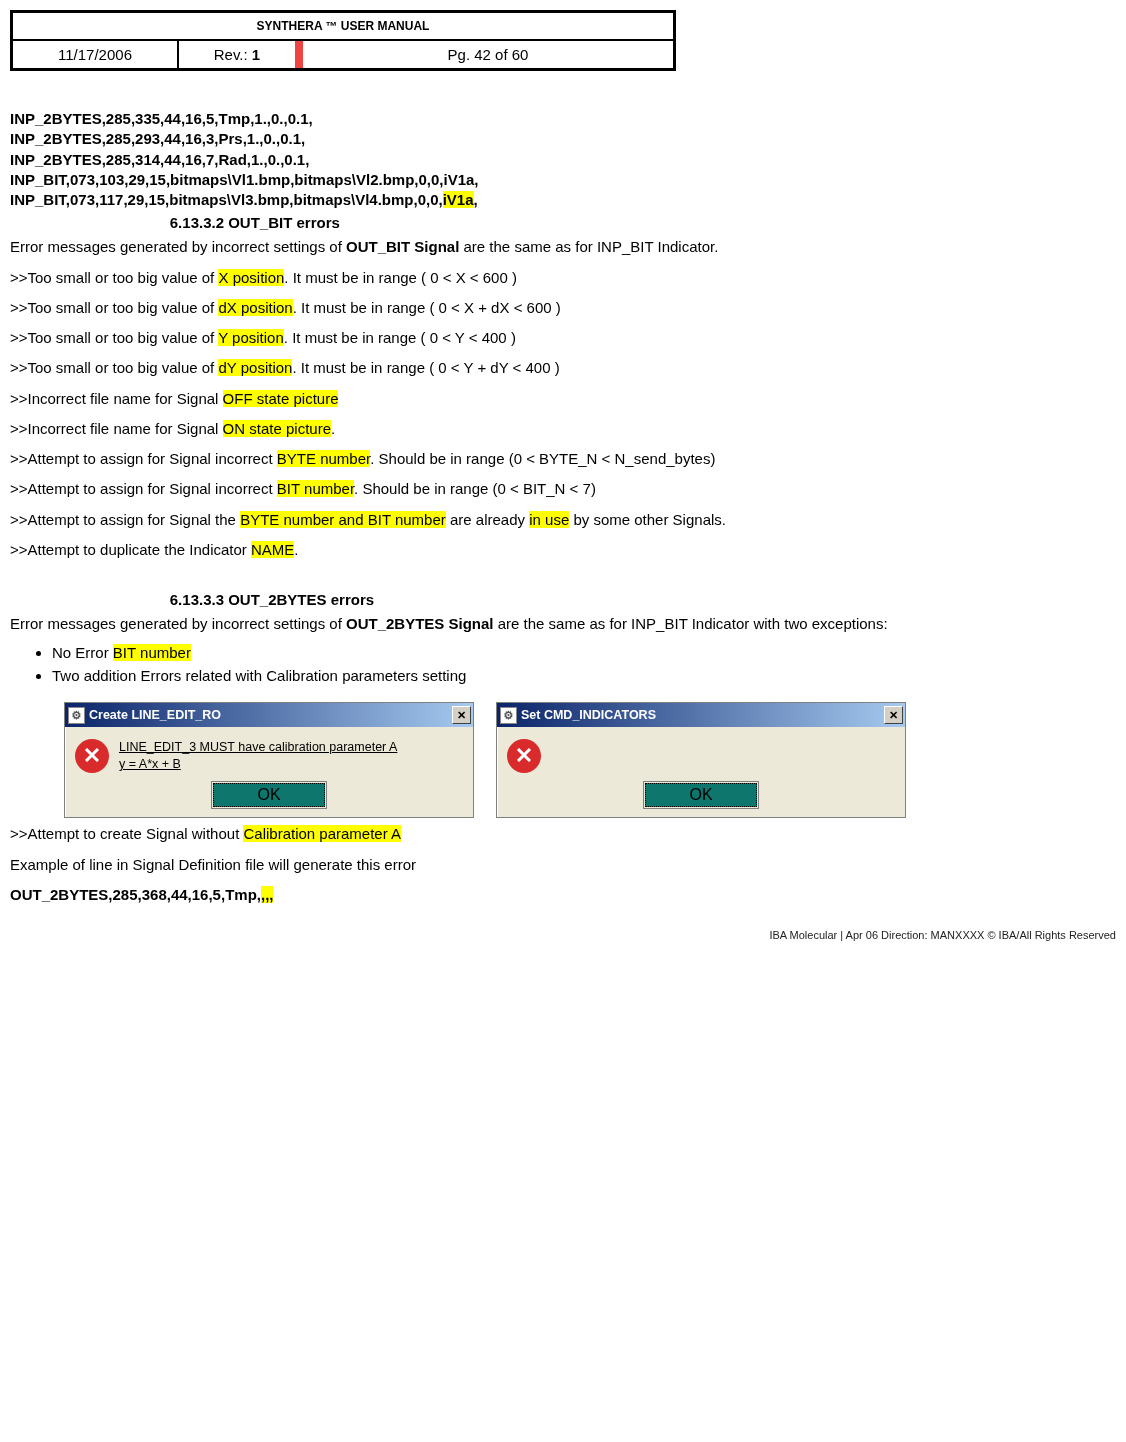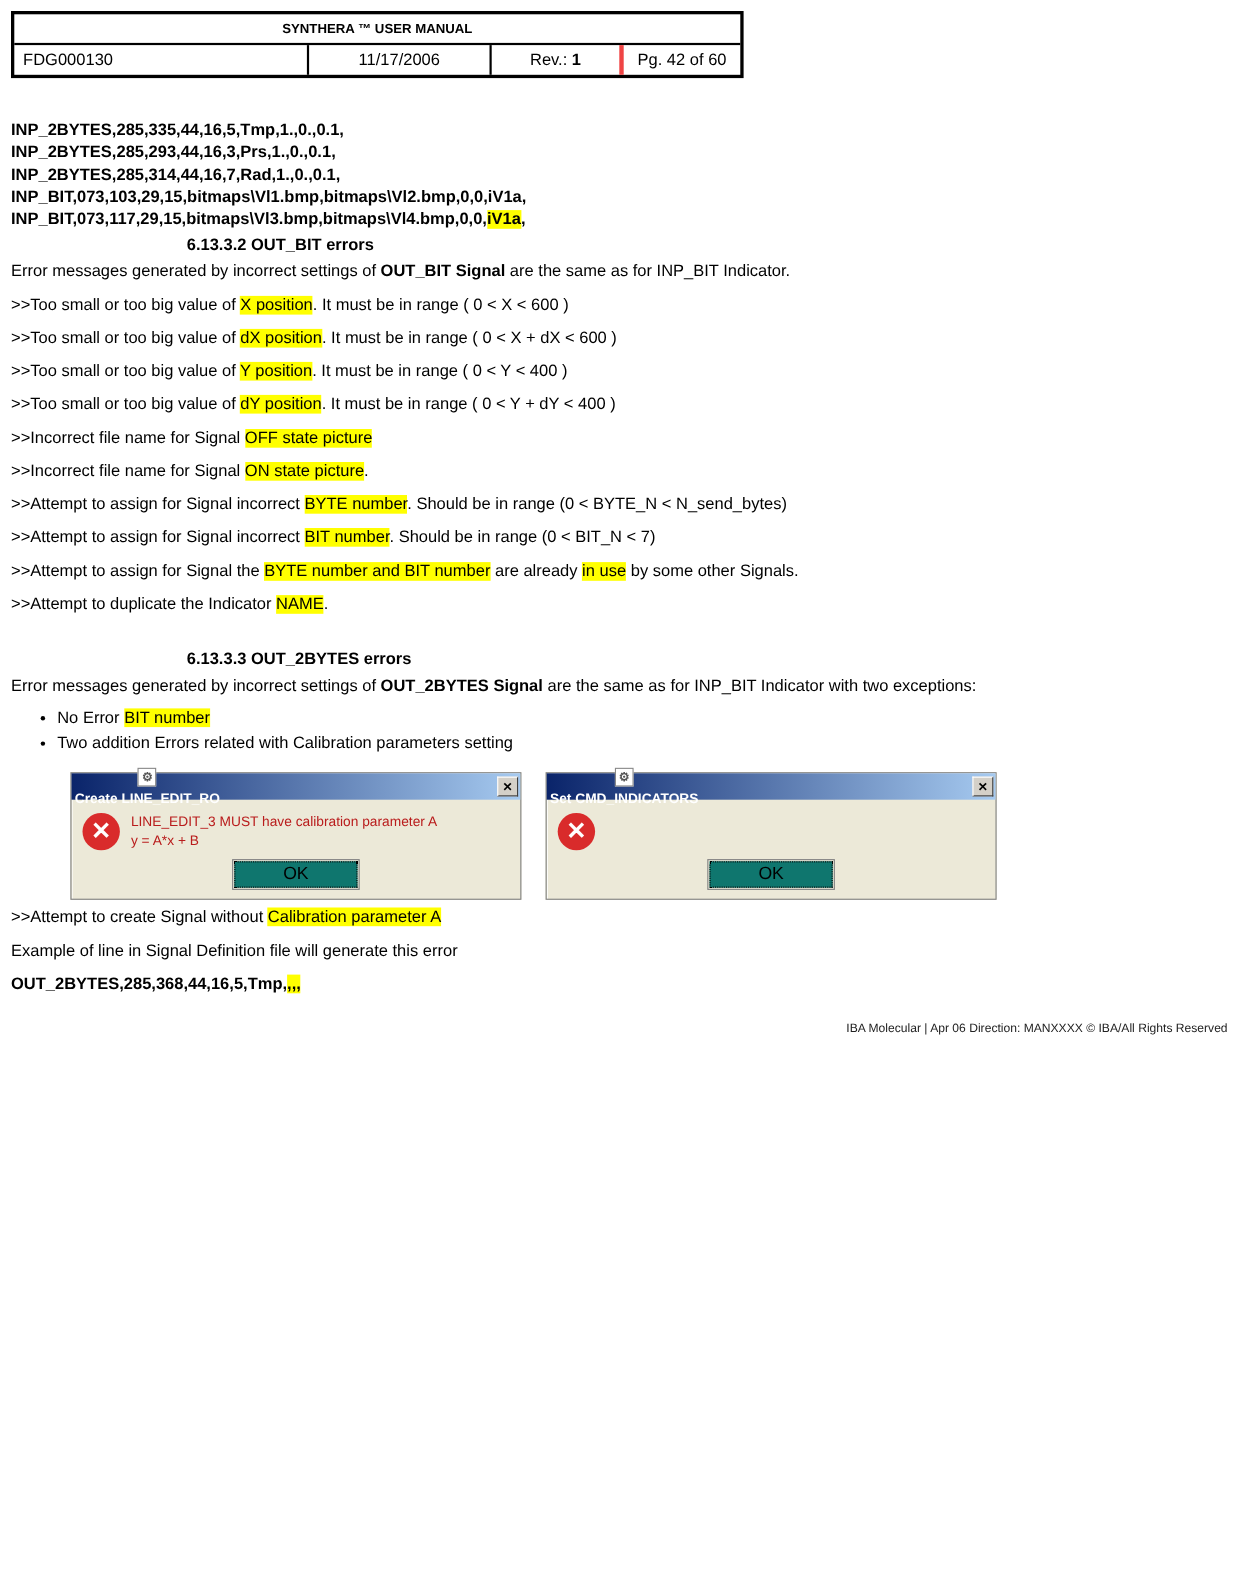--- a/index.html
+++ b/index.html
@@ -31,21 +31,21 @@
   }
   .header-cells {
     display: flex;
   }
   .header-cell {
     padding: 5px 8px;
     font-size: 15px;
   }
   .hc-doc { flex: 0 0 250px; border-right: 2px solid #000; }
   .hc-date { flex: 0 0 148px; border-right: 2px solid #000; text-align: center;}
-  .hc-rev { flex: 0 0 100px; border-right: 4px solid #ef4444; text-align: center;}
+  .hc-rev { flex: 0 0 100px; border-right: 8px solid #ef4444; text-align: center;}
   .hc-pg { flex: 1; text-align: center;}
   .hc-rev b { font-weight: bold; }
   .logo-wrap {
     position: absolute;
     top: 0;
     right: 6px;
     width: 220px;
     height: 120px;
   }
   .code-block {
@@ -95,21 +95,21 @@
   .dlg-title {
     background: linear-gradient(to right,#0a246a,#a6caf0);
     color: #fff;
     font-weight: bold;
     display: flex;
     align-items: center;
     justify-content: space-between;
     padding: 2px 2px 2px 3px;
     height: 20px;
   }
-  .dlg-title-left { display:flex; align-items:center; gap:4px;flex-direction:column;}
+  .dlg-title-left { display:flex; align-items:center; gap:4px;}
   .dlg-sysicon {
     width:15px; height:15px; background:#fff; border:1px solid #888;
     display:flex; align-items:center; justify-content:center;
   }
   .dlg-sysicon::after{ content:"⚙"; color:#555; font-size:11px;}
   .dlg-close {
     width:17px; height:16px; background:#d4d0c8;
     border:1px solid #fff; border-right-color:#404040; border-bottom-color:#404040;
     display:flex; align-items:center; justify-content:center;
     font-family: Arial; font-weight:bold; font-size:11px; color:#000;
@@ -120,21 +120,21 @@
     gap:10px;
     align-items:flex-start;
   }
   .err-icon {
     width:34px; height:34px; border-radius:50%;
     background:#d92b2b;
     display:flex; align-items:center; justify-content:center;
     color:#fff; font-weight:bold; font-size:22px;
     flex-shrink:0;
   }
-  .dlg-text { line-height:1.35; color:#b91c1c; white-space:pre-line;}
+  .dlg-text { line-height:1.35; color:#000000; white-space:pre-line;text-decoration:underline;}
   .dlg-btnrow {
     text-align:center;
     padding: 6px 0 10px 0;
   }
   .dlg-btn {
     display:inline-block;
     min-width:90px;
     padding:2px 10px;
     background:#0f766e;
     border:1px dotted #000;
@@ -152,21 +152,20 @@
 </head>
 <body>
 
 
 
 
 <div class="header-row">
   <div class="header-table">
     <div class="header-title">SYNTHERA ™ USER MANUAL</div>
     <div class="header-cells">
-      <div class="header-cell hc-doc">FDG000130</div>
       <div class="header-cell hc-date">11/17/2006</div>
       <div class="header-cell hc-rev">
         <span>Rev.: </span><b>1</b>
       </div>
       <div class="header-cell hc-pg">Pg. 42 of 60</div>
     </div>
   </div>
 </div>
 
 

